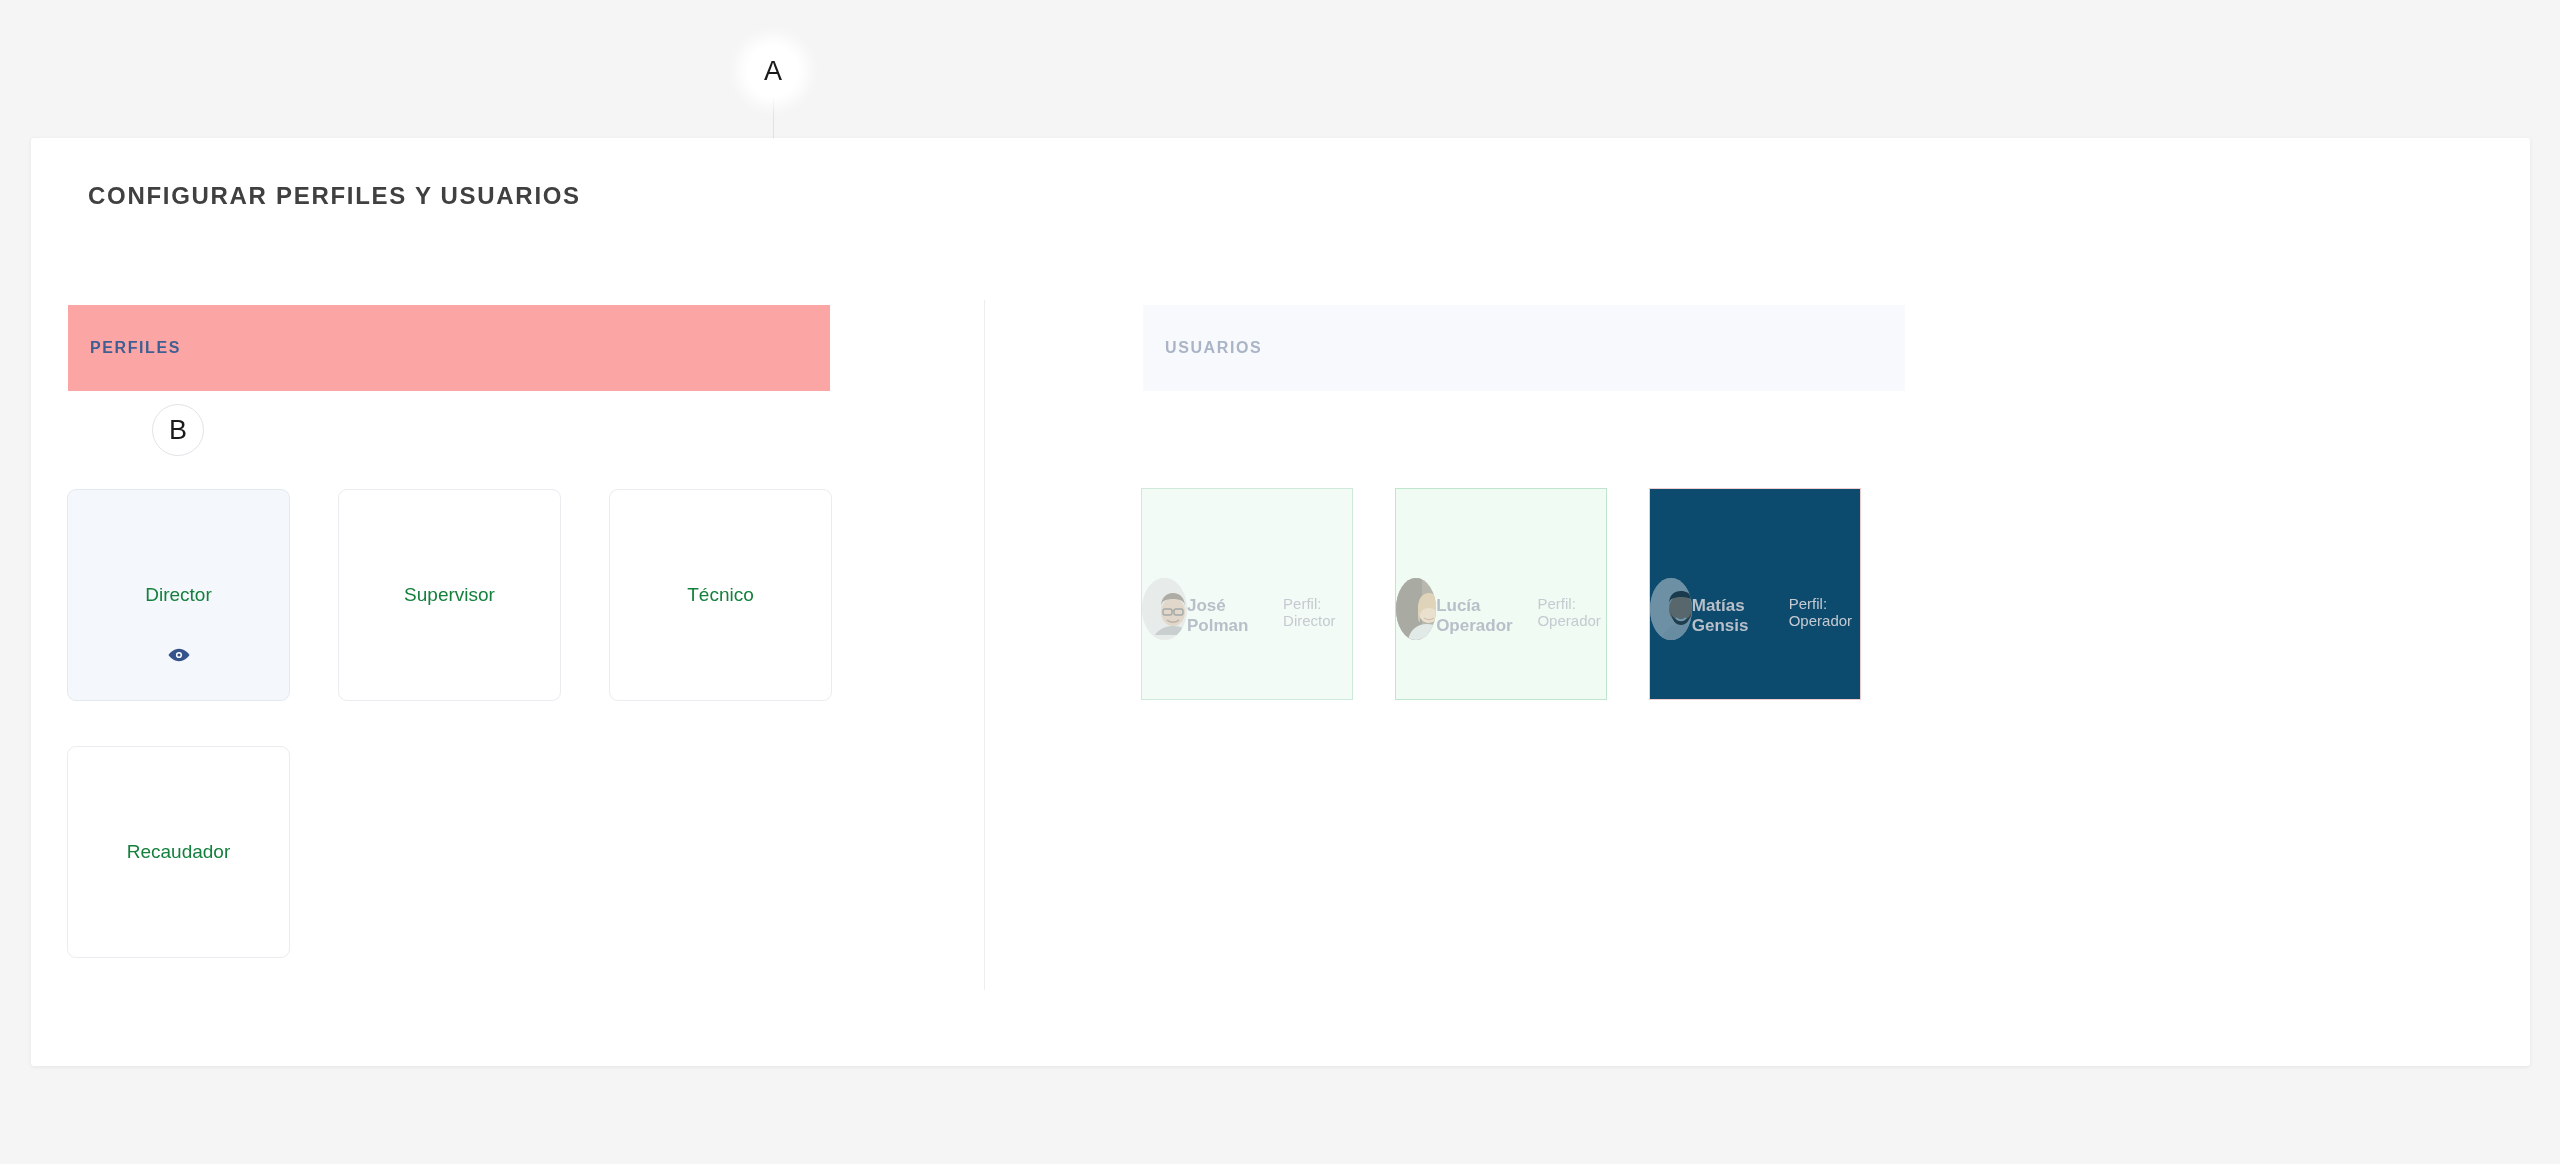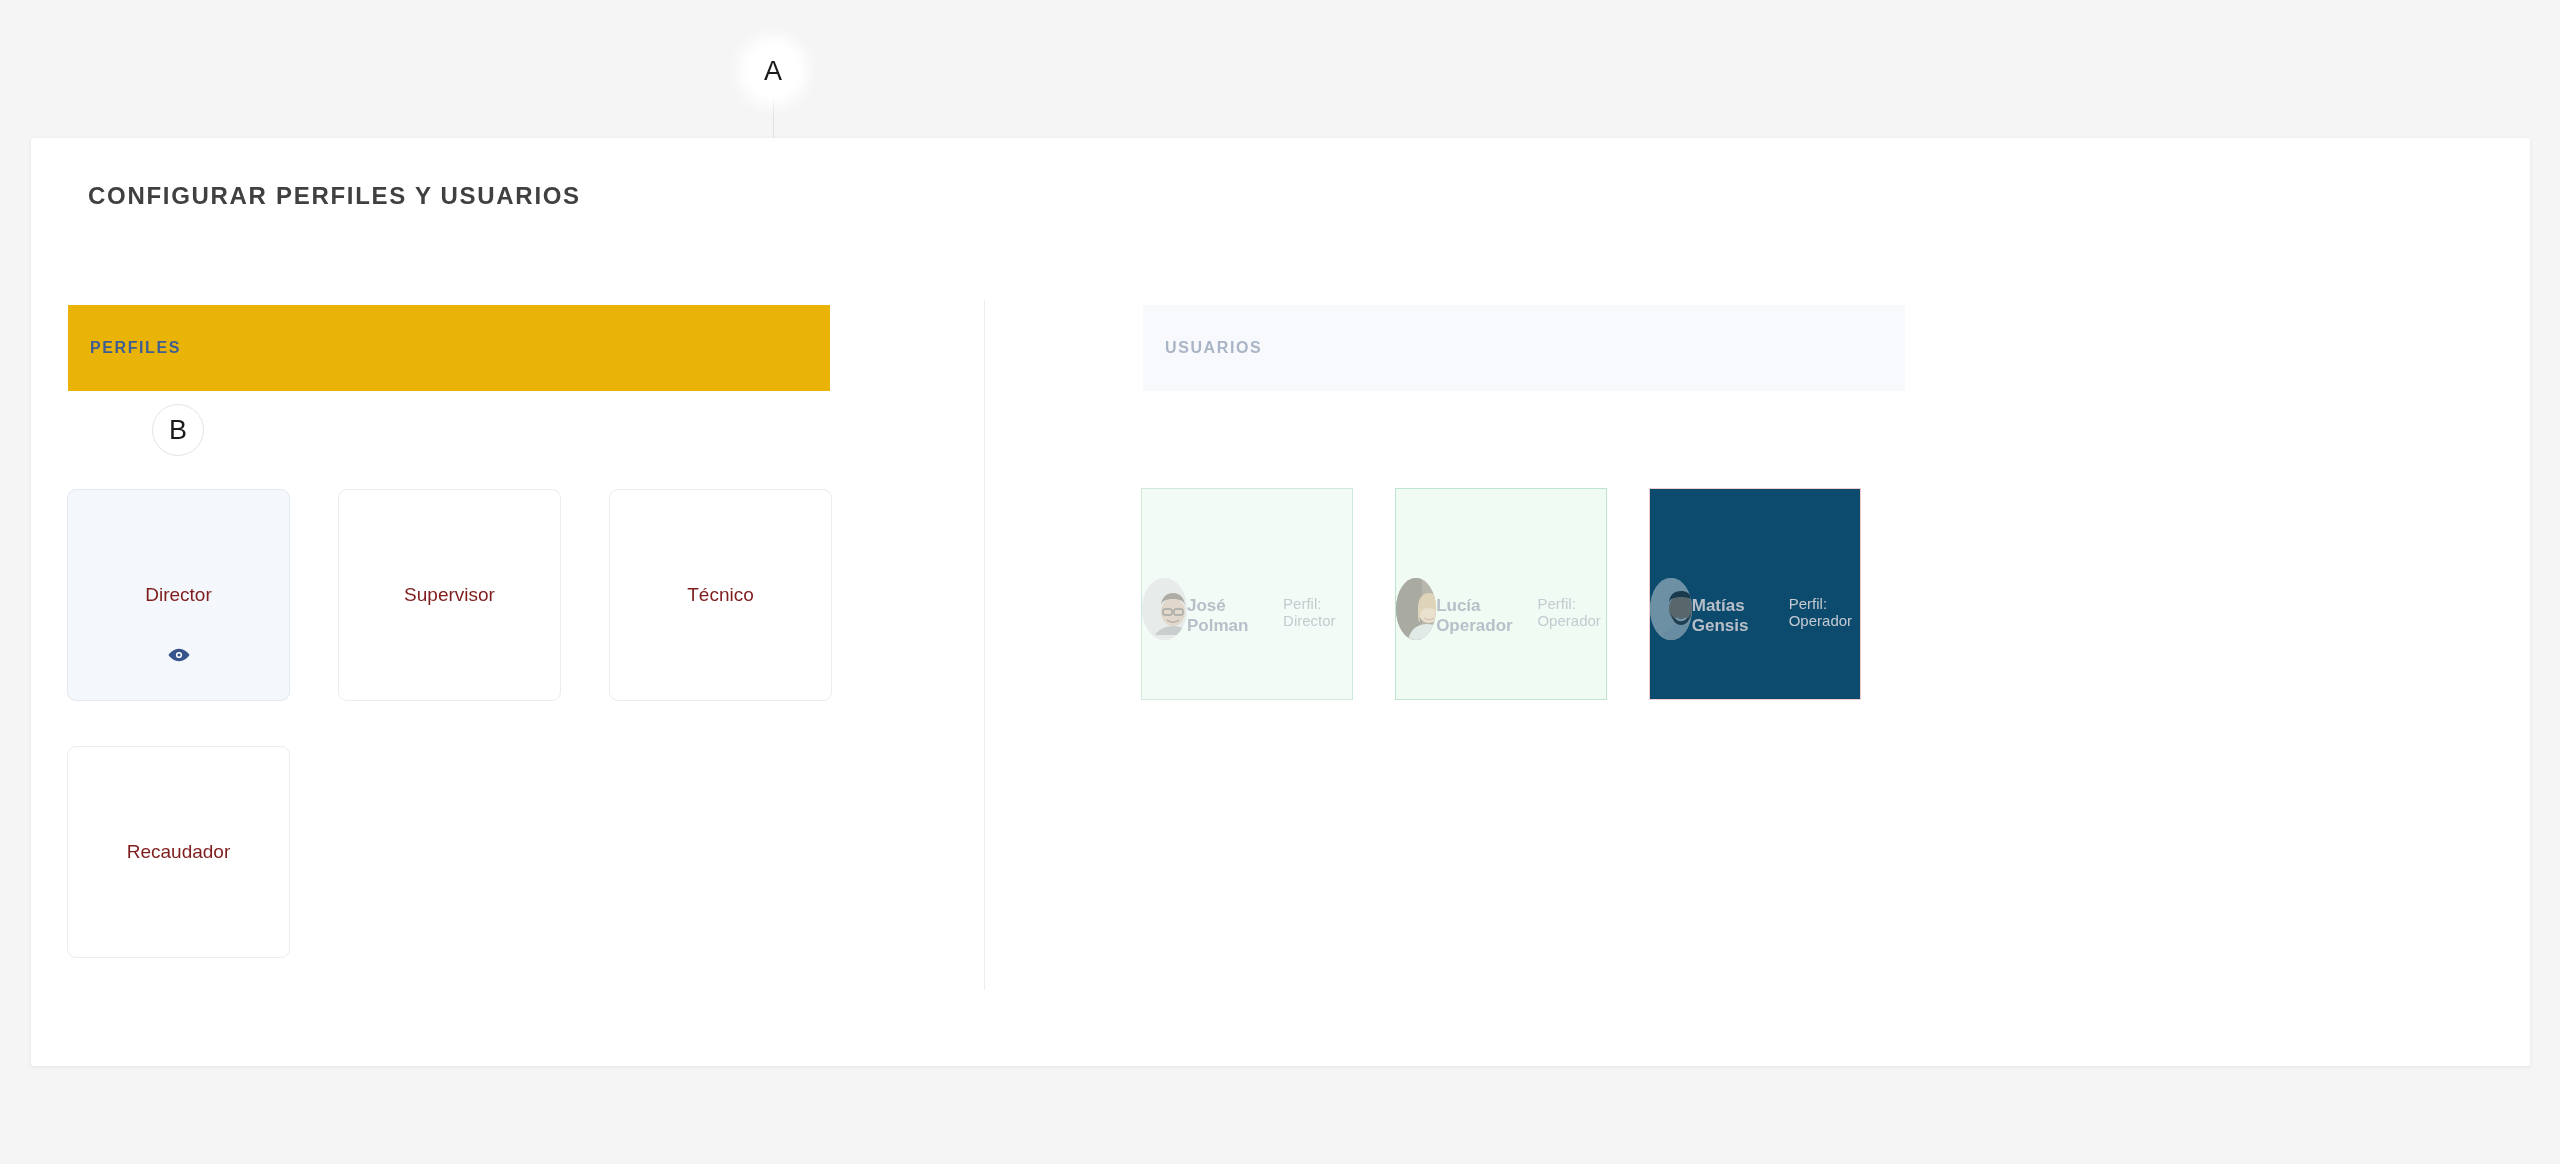--- a/index.html
+++ b/index.html
@@ -67,21 +67,21 @@
     letter-spacing: 1.7px;
     color: #404040;
     white-space: nowrap;
     z-index: 20;
   }
 
   
   .section-header {
     position: absolute;
     height: 86px;
-    background: #eab308;
+    background: #fca5a5;
     display: flex;
     align-items: center;
     z-index: 20;
   }
   .section-header.perfiles { left: 68px; top: 305px; width: 762px; }
   .section-header.usuarios { left: 1143px; top: 305px; width: 762px; background:#f7f9fc; }
 
   .section-label {
     font-size: 16px;
     font-weight: bold;
@@ -145,21 +145,21 @@
     align-items: center;
     justify-content: center;
     cursor: pointer;
   }
   .profile-card.selected {
     background: #f4f7fb;
     border-color: #e3e9f1;
   }
   .profile-card .p-label {
     font-size: 19px;
-    color: #7f1d1d;
+    color: #15803d;
     font-weight: 400;
   }
   .profile-card .eye-wrap {
     position: absolute;
     bottom: 38px;
     left: 0; right: 0;
     display: flex;
     justify-content: center;
   }
 

